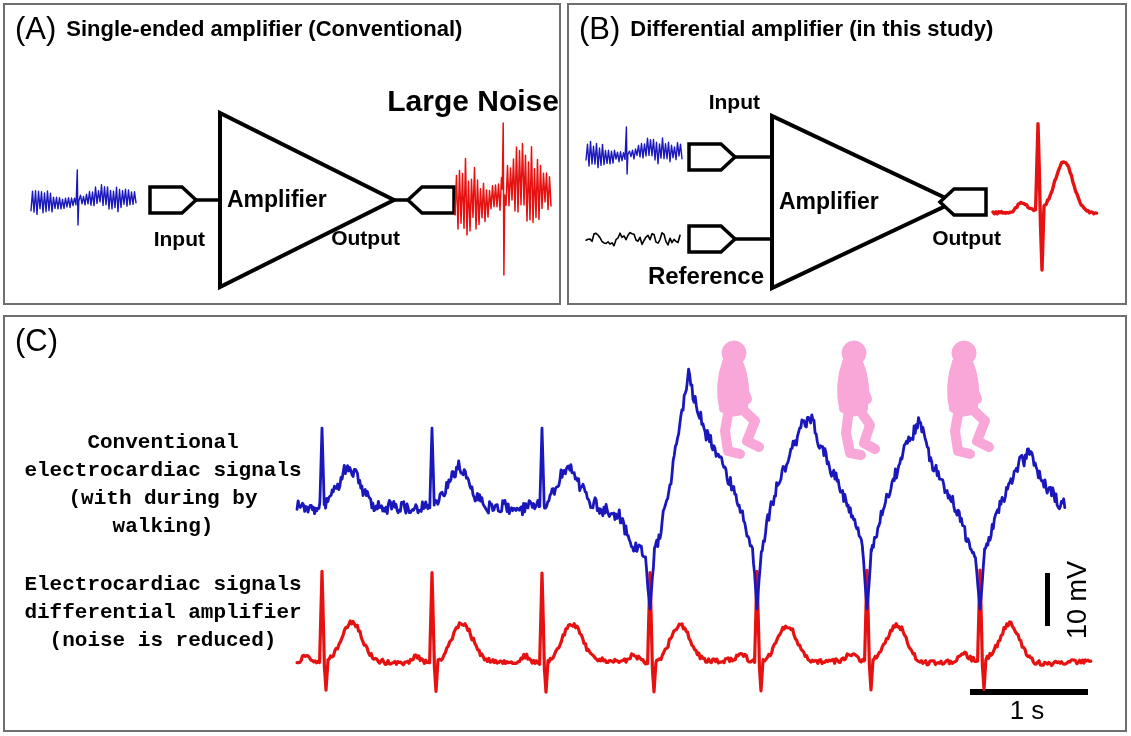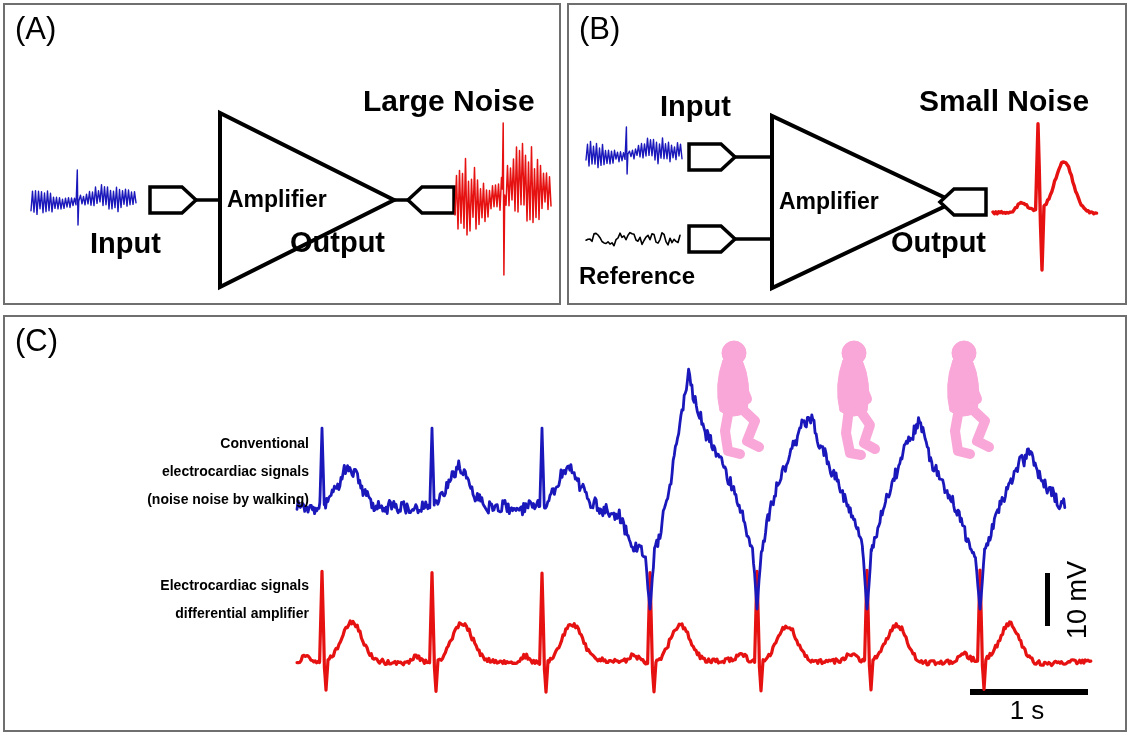--- a/index.html
+++ b/index.html
@@ -6,76 +6,77 @@
   #fig{position:relative;width:1131px;height:736px;background:#fff;
        font-family:"Liberation Sans",sans-serif;color:#000;overflow:hidden;}
   .panel{position:absolute;background:#fff;border:2px solid #6f6f6f;box-sizing:border-box;}
   #panelA{left:3px;top:3px;width:558px;height:302px;}
   #panelB{left:567px;top:3px;width:560px;height:302px;}
   #panelC{left:3px;top:315px;width:1124px;height:417px;}
   .ptitle{position:absolute;left:10px;top:6px;white-space:nowrap;display:flex;align-items:center;gap:10px;}
   .ptag{font-size:31px;font-weight:400;}
   .ptext{font-size:22px;font-weight:700;}
   #panelC .ptext{font-size:25px;}
-  .lbl{position:absolute;font-weight:700;text-align:left;line-height:1.05;}
-  .big{font-size:29px;}
+  .lbl{position:absolute;font-weight:700;text-align:right;line-height:1.05;}
+  .big{font-size:21px;}
   .noiselbl{font-size:30px;font-weight:700;}
-  .sidelabel{position:absolute;font-size:14px;font-weight:700;text-align:right;line-height:28px;}
+  .sidelabel{position:absolute;font-size:21px;font-weight:700;text-align:center;line-height:28px;font-family:Liberation Mono, monospace;}
   .scalelabel{position:absolute;font-size:26px;font-weight:400;text-align:center;}
   svg{position:absolute;left:0;top:0;display:block;}
   .shape{fill:#fff;stroke:#000;}
   .wire{stroke:#000;stroke-width:3.5;}
   .walker{fill:var(--pink);stroke:var(--pink);}
   .sbar{fill:#000;}
 </style>
 </head>
 <body>
 
 <div id="fig">
 
   <div class="panel" id="panelA">
     <div class="ptitle">
       <span class="ptag">(A)</span>
+      <span class="ptext">Single-ended amplifier (Conventional)</span>
     </div>
     <svg id="svgA" width="554" height="298">
       <polygon class="shape" stroke-width="4" points="215,108 215,282 389,195"></polygon>
       <line class="wire" x1="189" y1="195" x2="216" y2="195"></line>
       <polygon class="shape" stroke-width="3.5" points="145,182 177,182 191,195 177,208 145,208"></polygon>
       <line class="wire" x1="388" y1="195" x2="406" y2="195"></line>
       <polygon class="shape" stroke-width="3.5" points="449,182 417,182 403,195 417,208 449,208"></polygon>
     <path d="M26.0,205.7L27.5,186.1L29.0,207.1L30.5,185.7L32.0,209.4L33.5,186.3L35.0,203.7L36.5,186.8L38.0,207.8L39.5,188.0L41.0,206.6L42.5,186.0L44.0,205.8L45.5,188.2L47.0,206.9L48.5,192.1L50.0,203.4L51.5,192.3L53.0,203.9L54.5,192.6L56.0,204.0L57.5,194.3L59.0,203.3L60.5,193.1L62.0,202.0L63.5,192.6L65.0,202.5L66.5,193.0L68.0,200.5L69.5,193.1L71.0,199.8L71.4,190.0L72.3,165.0L73.0,220.0L73.8,196.0L75.5,190.2L77.0,198.8L78.5,191.4L80.0,199.9L81.5,189.2L83.0,198.9L84.5,186.5L86.0,200.2L87.5,187.0L89.0,200.6L90.5,182.0L92.0,198.4L93.5,185.8L95.0,196.9L96.5,179.8L98.0,200.5L99.5,181.7L101.0,199.7L102.5,181.9L104.0,204.0L105.5,185.4L107.0,203.9L108.5,186.2L110.0,202.6L111.5,182.3L113.0,206.6L114.5,184.5L116.0,202.5L117.5,185.7L119.0,199.3L120.5,184.1L122.0,201.1L123.5,185.0L125.0,199.7L126.5,187.0L128.0,199.3L129.5,186.7L131.0,197.9" fill="none" stroke="#1a17bb" stroke-width="1.4" stroke-linejoin="round" stroke-linecap="round"></path>
         <path d="M450.0,210.0L451.5,170.6L453.0,224.0L454.5,165.6L456.0,218.3L457.5,168.6L459.0,223.2L460.5,153.4L462.0,229.9L463.5,176.3L465.0,226.1L466.5,174.2L468.0,212.3L469.5,162.6L471.0,223.9L472.5,175.0L474.0,219.4L475.5,183.7L477.0,212.7L478.5,178.2L480.0,216.4L481.5,185.1L483.0,212.0L484.5,185.6L486.0,203.8L487.5,180.7L489.0,201.8L490.5,180.0L492.0,201.8L493.5,179.0L495.0,205.3L496.5,172.6L497.3,184.0L498.2,118.0L498.9,270.0L499.7,190.0L501.0,200.2L502.5,160.5L504.0,200.7L505.5,163.1L507.0,195.0L508.5,153.9L510.0,206.1L511.5,142.1L513.0,207.1L514.5,145.4L516.0,199.8L517.5,138.6L519.0,199.9L520.5,150.3L522.0,215.9L523.5,156.9L525.0,214.8L526.5,141.7L528.0,217.5L529.5,163.8L531.0,212.6L532.5,154.6L534.0,214.4L535.5,160.5L537.0,203.5L538.5,168.3L540.0,196.9L541.5,168.0L543.0,204.4L544.5,171.8L546.0,200.9" fill="none" stroke="#e61212" stroke-width="1.5" stroke-linejoin="round" stroke-linecap="round"></path>
       </svg>
     <div class="lbl big" style="left:85px;top:223px;width:115px;">Input</div>
     <div class="lbl" style="left:222px;top:182px;width:130px;font-size:23px;text-align:left;">Amplifier</div>
     <div class="lbl big" style="left:285px;top:222px;width:110px;">Output</div>
     <div class="lbl noiselbl" style="left:358px;top:80px;width:196px;">Large Noise</div>
   </div>
 
   <div class="panel" id="panelB">
     <div class="ptitle">
       <span class="ptag">(B)</span>
+      <span class="ptext">Differential amplifier (in this study)</span>
     </div>
     <svg id="svgB" width="556" height="298">
       <polygon class="shape" stroke-width="4" points="203,111 203,283 385,197"></polygon>
       <line class="wire" x1="164" y1="152" x2="204" y2="152"></line>
       <polygon class="shape" stroke-width="3.5" points="120,139 152,139 166,152 152,165 120,165"></polygon>
       <line class="wire" x1="164" y1="234" x2="204" y2="234"></line>
       <polygon class="shape" stroke-width="3.5" points="120,221 152,221 166,234 152,247 120,247"></polygon>
       <line class="wire" x1="384" y1="197" x2="374" y2="197"></line>
       <polygon class="shape" stroke-width="3.5" points="417,184 385,184 371,197 385,210 417,210"></polygon>
     <path d="M17.0,155.0L18.5,139.3L20.0,161.0L21.5,136.4L23.0,159.0L24.5,141.3L26.0,159.1L27.5,138.4L29.0,162.6L30.5,143.0L32.0,160.4L33.5,139.4L35.0,159.6L36.5,145.5L38.0,158.4L39.5,145.3L41.0,158.9L42.5,146.1L44.0,158.1L45.5,145.3L47.0,154.1L48.5,147.1L50.0,156.7L51.5,146.8L53.0,155.7L54.5,147.6L56.0,154.4L56.5,143.0L57.4,122.0L58.1,169.0L58.9,149.0L60.5,146.2L62.0,151.6L63.5,145.1L65.0,153.8L66.5,144.0L68.0,150.3L69.5,140.4L71.0,151.9L72.5,138.5L74.0,152.9L75.5,138.9L77.0,151.0L78.5,133.1L80.0,150.4L81.5,134.7L83.0,150.8L84.5,134.5L86.0,155.0L87.5,137.2L89.0,158.8L90.5,138.9L92.0,153.1L93.5,132.9L95.0,153.7L96.5,138.7L98.0,153.8L99.5,137.2L101.0,156.8L102.5,140.2L104.0,152.7L105.5,141.9L107.0,154.6L108.5,137.6L110.0,151.0L111.5,139.1L113.0,153.8" fill="none" stroke="#1a17bb" stroke-width="1.4" stroke-linejoin="round" stroke-linecap="round"></path>
         <path d="M17.0,235.2L19.0,234.2L21.0,234.1L23.0,236.3L25.0,228.9L27.0,228.4L29.0,230.0L31.0,232.7L33.0,236.5L35.0,237.9L37.0,238.5L39.0,236.8L41.0,239.1L43.0,237.8L45.0,240.7L47.0,234.7L49.0,233.0L51.0,228.2L53.0,232.3L55.0,230.9L57.0,234.7L59.0,230.2L61.0,227.6L63.0,228.8L65.0,229.3L67.0,235.0L69.0,236.2L71.0,232.3L73.0,239.4L75.0,235.5L77.0,232.2L79.0,230.4L81.0,234.7L83.0,228.7L85.0,229.4L87.0,237.1L89.0,238.1L91.0,234.6L93.0,227.8L95.0,229.3L97.0,236.6L99.0,239.9L101.0,233.2L103.0,237.6L105.0,234.3L107.0,236.4L109.0,237.5L111.0,230.2" fill="none" stroke="#000000" stroke-width="1.6" stroke-linejoin="round" stroke-linecap="round"></path>
         <path d="M424.0,207.0L425.4,208.8L426.8,206.9L428.2,208.9L429.6,206.7L431.0,207.7L432.4,206.5L433.8,208.1L435.2,207.4L436.6,208.3L438.0,207.5L439.4,208.0L440.8,207.3L442.2,207.1L443.6,206.9L445.0,205.0L446.4,202.6L447.8,202.6L449.2,199.0L450.6,198.5L452.0,197.4L453.4,198.2L454.8,198.4L456.2,199.6L457.6,199.8L459.0,202.5L460.4,203.2L461.8,203.4L463.2,203.8L464.6,205.4L466.0,204.7L466.6,204.7L467.4,176.6L468.8,125.9L469.0,118.7L470.2,161.6L471.4,215.9L471.6,222.8L473.0,265.0L473.0,265.0L474.4,220.1L475.0,201.0L475.8,200.0L477.2,199.4L478.6,195.1L480.0,193.9L481.4,189.8L482.8,186.7L484.2,182.1L485.6,175.9L487.0,173.4L488.4,168.8L489.8,164.6L491.2,161.3L492.6,157.6L494.0,157.0L495.4,157.2L496.8,157.8L498.2,159.7L499.6,161.8L501.0,167.2L502.4,170.2L503.8,177.0L505.2,180.8L506.6,186.4L508.0,189.0L509.4,192.9L510.8,196.8L512.2,200.1L513.6,201.0L515.0,203.1L516.4,204.3L517.8,206.0L519.2,205.6L520.6,207.8L522.0,206.9L523.4,207.3L524.8,208.7L526.2,208.0L527.6,208.1" fill="none" stroke="#e61212" stroke-width="3.4" stroke-linejoin="round" stroke-linecap="round"></path>
       </svg>
     <div class="lbl big" style="left:91px;top:86px;width:100px;">Input</div>
     <div class="lbl big" style="left:10px;top:258px;width:185px;font-size:24px;">Reference</div>
     <div class="lbl" style="left:210px;top:184px;width:130px;font-size:23px;text-align:left;">Amplifier</div>
     <div class="lbl big" style="left:322px;top:222px;width:110px;">Output</div>
-    <div class="lbl noiselbl" style="left:350px;top:80px;width:200px;">Small Noise</div>
   </div>
 
   <div class="panel" id="panelC">
     <div class="ptitle">
       <span class="ptag">(C)</span>
     </div>
 
     <svg id="svgC" width="1120" height="413">
 
       <g class="walker" transform="translate(697,22)">
@@ -102,22 +103,23 @@
 
       <rect class="sbar" x="1040" y="256" width="5" height="53"></rect>
       <rect class="sbar" x="965" y="372" width="118" height="6"></rect>
     <path d="M292.0,345.6L293.4,345.6L294.8,345.4L296.2,343.3L297.6,338.7L299.0,338.3L300.4,339.4L301.8,338.6L303.2,339.1L304.6,340.7L306.0,343.2L307.4,343.5L308.8,344.9L310.2,343.9L311.6,345.8L313.0,344.5L314.4,345.6L314.6,344.6L315.8,299.5L317.0,254.4L317.2,261.9L318.6,314.2L319.4,350.7L320.0,358.2L321.0,373.2L321.4,366.9L322.8,346.3L323.0,342.9L324.2,342.1L325.6,339.0L327.0,340.0L328.4,339.0L329.8,333.8L331.2,331.3L332.6,331.9L334.0,327.3L335.4,324.9L336.8,321.3L338.2,317.8L339.6,312.8L341.0,310.4L342.4,310.6L343.8,307.7L345.2,304.0L346.6,306.9L348.0,304.5L349.4,306.9L350.8,309.7L352.2,308.2L353.6,314.1L355.0,314.2L356.4,321.0L357.8,324.3L359.2,328.1L360.6,328.2L362.0,330.5L363.4,335.4L364.8,338.3L366.2,336.6L367.6,341.3L369.0,342.2L370.4,341.4L371.8,341.9L373.2,344.6L374.6,346.1L376.0,344.0L377.4,342.3L378.8,345.0L380.2,347.3L381.6,347.1L383.0,343.6L384.4,346.8L385.8,346.9L387.2,346.0L388.6,345.6L390.0,344.5L391.4,347.3L392.8,344.7L394.2,345.5L395.6,345.0L397.0,346.6L398.4,347.7L399.8,345.0L401.2,345.1L402.6,344.3L404.0,346.2L405.4,342.5L406.8,343.1L408.2,342.5L409.6,338.0L411.0,338.0L412.4,341.1L413.8,339.0L415.2,343.5L416.6,341.8L418.0,343.0L419.4,346.4L420.8,343.2L422.2,345.6L423.6,345.1L424.6,345.7L425.0,331.0L426.4,277.8L427.0,255.5L427.8,285.3L429.2,340.2L429.4,350.0L430.6,368.4L431.0,374.3L432.0,358.6L433.0,343.0L433.4,342.7L434.8,342.2L436.2,343.2L437.6,341.4L439.0,338.0L440.4,335.4L441.8,331.0L443.2,329.1L444.6,325.1L446.0,323.3L447.4,321.8L448.8,315.8L450.2,312.6L451.6,310.3L453.0,310.8L454.4,305.9L455.8,306.7L457.2,307.7L458.6,308.4L460.0,306.8L461.4,309.1L462.8,313.4L464.2,312.2L465.6,318.6L467.0,322.9L468.4,321.3L469.8,326.3L471.2,328.8L472.6,332.8L474.0,333.0L475.4,338.5L476.8,336.9L478.2,339.7L479.6,342.9L481.0,342.0L482.4,344.4L483.8,341.4L485.2,345.2L486.6,344.8L488.0,342.7L489.4,345.5L490.8,343.5L492.2,346.1L493.6,345.6L495.0,344.1L496.4,344.3L497.8,346.5L499.2,343.7L500.6,346.4L502.0,344.6L503.4,345.7L504.8,345.4L506.2,344.9L507.6,346.4L509.0,346.2L510.4,346.4L511.8,346.1L513.2,344.7L514.6,344.5L516.0,341.1L517.4,342.0L518.8,337.5L520.2,341.0L521.6,337.2L523.0,342.2L524.4,341.4L525.8,343.2L527.2,346.1L528.6,343.5L530.0,346.3L531.4,343.8L532.8,346.2L534.2,346.3L534.6,347.3L535.6,309.0L537.0,256.0L537.0,256.0L538.4,308.0L539.4,352.5L539.8,357.2L541.0,375.1L541.2,372.1L542.6,350.7L543.0,343.6L544.0,345.1L545.4,341.3L546.8,342.1L548.2,340.8L549.6,337.1L551.0,333.8L552.4,331.6L553.8,330.9L555.2,327.5L556.6,323.6L558.0,317.9L559.4,318.2L560.8,311.9L562.2,311.6L563.6,308.0L565.0,307.6L566.4,308.4L567.8,309.2L569.2,306.7L570.6,310.8L572.0,309.1L573.4,311.5L574.8,316.6L576.2,317.7L577.6,321.1L579.0,326.5L580.4,326.7L581.8,333.4L583.2,332.4L584.6,334.9L586.0,336.8L587.4,337.8L588.8,339.1L590.2,341.0L591.6,342.3L593.0,343.9L594.4,342.3L595.8,343.9L597.2,341.0L598.6,343.8L600.0,342.9L601.4,345.5L602.8,345.5L604.2,343.6L605.6,343.7L607.0,344.3L608.4,345.2L609.8,342.5L611.2,343.9L612.6,343.8L614.0,345.4L615.4,344.4L616.8,343.7L618.2,343.4L619.6,341.9L621.0,345.2L622.4,342.1L623.8,342.0L625.2,341.5L626.6,336.9L628.0,337.4L629.4,339.0L630.8,339.3L632.2,342.0L633.6,339.2L635.0,341.1L636.4,342.8L637.8,342.5L639.2,345.5L640.6,346.8L642.0,344.5L642.6,346.5L643.4,315.1L644.8,263.2L645.0,255.7L646.2,301.1L647.4,350.7L647.6,355.1L649.0,375.0L649.0,375.0L650.4,353.3L651.0,345.2L651.8,343.0L653.2,343.0L654.6,341.6L656.0,342.4L657.4,338.3L658.8,335.3L660.2,332.1L661.6,331.4L663.0,330.1L664.4,322.4L665.8,321.4L667.2,318.8L668.6,314.5L670.0,313.1L671.4,312.5L672.8,310.4L674.2,307.2L675.6,307.7L677.0,306.9L678.4,311.8L679.8,311.0L681.2,314.4L682.6,315.2L684.0,321.6L685.4,323.5L686.8,328.1L688.2,329.4L689.6,332.5L691.0,333.3L692.4,337.8L693.8,336.0L695.2,341.6L696.6,339.2L698.0,341.4L699.4,341.3L700.8,345.2L702.2,345.1L703.6,342.0L705.0,344.6L706.4,345.6L707.8,342.0L709.2,342.1L710.6,344.5L712.0,342.2L713.4,346.0L714.8,345.1L716.2,345.1L717.6,344.3L719.0,345.6L720.4,341.8L721.8,341.5L723.2,341.0L724.6,344.5L726.0,341.2L727.4,343.8L728.8,342.9L730.2,342.7L731.6,338.2L733.0,338.9L734.4,337.1L735.8,336.6L737.2,337.0L738.6,339.3L740.0,337.4L741.4,338.7L742.8,343.8L744.2,344.9L745.6,345.0L747.0,343.8L748.4,342.7L749.6,345.4L749.8,337.3L751.2,284.2L752.0,254.4L752.6,276.9L754.0,328.7L754.4,349.8L755.4,364.9L756.0,373.9L756.8,361.4L758.0,343.6L758.2,342.7L759.6,343.9L761.0,342.3L762.4,340.4L763.8,337.5L765.2,338.7L766.6,336.1L768.0,329.9L769.4,327.2L770.8,325.9L772.2,322.0L773.6,318.8L775.0,317.3L776.4,314.4L777.8,310.5L779.2,312.1L780.6,309.2L782.0,310.7L783.4,311.0L784.8,310.8L786.2,312.7L787.6,311.9L789.0,318.0L790.4,321.7L791.8,323.5L793.2,328.0L794.6,328.0L796.0,332.1L797.4,333.6L798.8,335.2L800.2,339.4L801.6,338.7L803.0,342.4L804.4,343.5L805.8,345.0L807.2,343.3L808.6,344.4L810.0,343.5L811.4,343.5L812.8,346.4L814.2,343.2L815.6,342.6L817.0,346.5L818.4,345.1L819.8,345.4L821.2,343.4L822.6,344.6L824.0,343.1L825.4,343.8L826.8,343.0L828.2,342.5L829.6,346.3L831.0,341.8L832.4,343.1L833.8,345.2L835.2,345.3L836.6,342.1L838.0,341.0L839.4,342.8L840.8,341.3L842.2,337.0L843.6,337.6L845.0,338.2L846.4,338.6L847.8,337.0L849.2,336.9L850.6,338.1L852.0,339.1L853.4,340.4L854.8,344.1L856.2,345.0L857.6,342.5L859.0,343.9L859.6,343.0L860.4,313.1L861.8,260.9L862.0,253.4L863.2,298.6L864.4,348.8L864.6,351.5L866.0,372.8L866.0,372.8L867.4,351.6L868.0,342.8L868.8,342.6L870.2,339.4L871.6,340.8L873.0,337.8L874.4,335.2L875.8,334.6L877.2,329.9L878.6,327.2L880.0,326.4L881.4,321.6L882.8,321.9L884.2,318.3L885.6,313.3L887.0,313.8L888.4,308.8L889.8,310.1L891.2,306.7L892.6,309.8L894.0,309.6L895.4,312.5L896.8,310.0L898.2,314.8L899.6,318.3L901.0,320.0L902.4,325.7L903.8,329.7L905.2,331.8L906.6,333.5L908.0,336.9L909.4,336.7L910.8,342.3L912.2,343.5L913.6,344.4L915.0,345.1L916.4,343.6L917.8,346.4L919.2,344.9L920.6,343.8L922.0,347.8L923.4,347.6L924.8,344.3L926.2,343.9L927.6,343.8L929.0,343.8L930.4,347.5L931.8,346.0L933.2,345.7L934.6,346.3L936.0,344.1L937.4,347.1L938.8,346.7L940.2,345.1L941.6,343.5L943.0,343.1L944.4,346.8L945.8,344.3L947.2,346.3L948.6,345.4L950.0,344.6L951.4,343.9L952.8,339.7L954.2,339.2L955.6,338.5L957.0,336.8L958.4,337.2L959.8,335.1L961.2,336.1L962.6,341.0L964.0,341.9L965.4,339.2L966.8,344.0L968.2,340.3L969.6,344.3L971.0,344.3L972.4,344.2L972.6,343.5L973.8,297.8L975.0,253.1L975.2,260.5L976.6,313.4L977.4,348.9L978.0,357.0L979.0,372.3L979.4,366.3L980.8,344.0L981.0,342.5L982.2,339.3L983.6,341.2L985.0,336.5L986.4,338.0L987.8,336.0L989.2,332.7L990.6,328.3L992.0,330.1L993.4,324.0L994.8,323.7L996.2,318.4L997.6,317.5L999.0,310.5L1000.4,311.5L1001.8,306.9L1003.2,308.7L1004.6,305.0L1006.0,305.4L1007.4,309.4L1008.8,311.4L1010.2,314.3L1011.6,316.6L1013.0,317.5L1014.4,322.6L1015.8,323.6L1017.2,330.1L1018.6,330.4L1020.0,332.3L1021.4,337.9L1022.8,339.5L1024.2,338.8L1025.6,340.7L1027.0,341.1L1028.4,345.1L1029.8,347.0L1031.2,347.2L1032.6,345.2L1034.0,343.8L1035.4,348.0L1036.8,348.2L1038.2,348.2L1039.6,345.3L1041.0,345.9L1042.4,347.1L1043.8,345.5L1045.2,346.6L1046.6,348.5L1048.0,346.9L1049.4,345.0L1050.8,344.3L1052.2,345.7L1053.6,344.8L1055.0,346.2L1056.4,344.7L1057.8,346.7L1059.2,347.1L1060.6,346.9L1062.0,346.0L1063.4,344.6L1064.8,345.1L1066.2,343.1L1067.6,342.8L1069.0,343.1L1070.4,343.6L1071.8,346.7L1073.2,345.5L1074.6,343.3L1076.0,345.8L1077.4,343.2L1078.8,346.1L1080.2,343.0L1081.6,343.9L1083.0,343.1L1084.4,344.4L1085.8,344.2" fill="none" stroke="#e61212" stroke-width="3.2" stroke-linejoin="round" stroke-linecap="round"></path>
         <path d="M292.0,192.4L293.1,183.9L294.2,189.1L295.3,190.4L296.4,189.1L297.5,186.3L298.6,187.9L299.7,194.4L300.8,189.5L301.9,190.1L303.0,195.1L304.1,190.9L305.2,188.3L306.3,188.4L307.4,192.7L308.5,190.2L309.6,196.7L310.7,191.2L311.8,193.7L312.9,191.2L314.0,191.3L314.8,185.8L315.1,178.3L316.2,139.4L317.0,111.1L317.3,120.9L318.4,158.0L319.2,187.8L319.5,183.8L320.6,191.2L321.7,181.3L322.8,184.7L323.9,180.5L325.0,179.1L326.1,178.4L327.2,173.0L328.3,174.7L329.4,169.2L330.5,170.9L331.6,171.4L332.7,167.0L333.8,172.6L334.9,169.1L336.0,160.4L337.1,162.0L338.2,155.3L339.3,148.3L340.4,156.5L341.5,152.7L342.6,148.7L343.7,154.0L344.8,150.5L345.9,153.7L347.0,157.7L348.1,159.5L349.2,152.5L350.3,152.3L351.4,154.1L352.5,156.5L353.6,166.2L354.7,163.4L355.8,171.1L356.9,168.9L358.0,178.5L359.1,174.1L360.2,172.5L361.3,178.6L362.4,174.5L363.5,179.1L364.6,181.1L365.7,182.2L366.8,190.9L367.9,186.1L369.0,193.7L370.1,192.5L371.2,189.0L372.3,192.0L373.4,184.3L374.5,190.5L375.6,190.4L376.7,188.8L377.8,194.2L378.9,191.3L380.0,194.4L381.1,190.2L382.2,196.5L383.3,187.3L384.4,183.4L385.5,185.1L386.6,192.1L387.7,187.7L388.8,184.4L389.9,190.3L391.0,187.3L392.1,193.1L393.2,195.8L394.3,193.3L395.4,194.3L396.5,185.3L397.6,186.8L398.7,184.6L399.8,191.7L400.9,196.2L402.0,186.9L403.1,190.6L404.2,195.6L405.3,195.7L406.4,193.9L407.5,192.5L408.6,193.2L409.7,191.0L410.8,187.7L411.9,189.9L413.0,195.8L414.1,193.4L415.2,193.5L416.3,194.4L417.4,184.8L418.5,191.7L419.6,190.8L420.7,184.8L421.8,189.0L422.9,191.7L424.0,187.9L424.8,190.9L425.1,177.7L426.2,139.3L427.0,111.1L427.3,121.7L428.4,157.7L429.2,188.1L429.5,182.6L430.6,185.4L431.7,183.8L432.8,187.2L433.9,184.2L435.0,177.4L436.1,175.8L437.2,175.3L438.3,178.3L439.4,178.9L440.5,176.2L441.6,165.3L442.7,170.8L443.8,163.0L444.9,164.5L446.0,162.3L447.1,154.7L448.2,154.6L449.3,160.0L450.4,159.8L451.5,150.2L452.6,152.1L453.7,144.0L454.8,151.8L455.9,156.1L457.0,156.1L458.1,157.8L459.2,152.6L460.3,154.3L461.4,161.2L462.5,160.8L463.6,163.2L464.7,168.4L465.8,171.4L466.9,169.8L468.0,177.5L469.1,180.2L470.2,184.0L471.3,182.2L472.4,176.3L473.5,183.2L474.6,177.6L475.7,184.2L476.8,180.6L477.9,186.7L479.0,188.8L480.1,190.5L481.2,192.4L482.3,194.1L483.4,196.0L484.5,184.6L485.6,186.8L486.7,187.1L487.8,193.6L488.9,193.1L490.0,188.9L491.1,187.8L492.2,187.6L493.3,194.0L494.4,194.4L495.5,194.9L496.6,194.2L497.7,183.7L498.8,186.5L499.9,183.4L501.0,188.2L502.1,194.5L503.2,186.9L504.3,196.6L505.4,191.8L506.5,190.8L507.6,193.7L508.7,191.4L509.8,191.7L510.9,193.6L512.0,191.2L513.1,192.1L514.2,193.2L515.3,190.7L516.4,189.7L517.5,197.9L518.6,186.4L519.7,194.9L520.8,186.6L521.9,190.2L523.0,190.9L524.1,183.6L525.2,184.6L526.3,186.4L527.4,190.3L528.5,186.5L529.6,191.8L530.7,189.9L531.8,186.7L532.9,183.4L534.0,189.7L534.8,189.4L535.1,177.7L536.2,139.6L537.0,111.1L537.3,121.9L538.4,158.6L539.2,188.1L539.5,191.0L540.6,191.2L541.7,189.2L542.8,184.7L543.9,183.7L545.0,178.2L546.1,176.6L547.2,171.8L548.3,171.6L549.4,177.4L550.5,171.8L551.6,169.8L552.7,169.7L553.8,168.6L554.9,163.1L556.0,152.9L557.1,160.3L558.2,153.6L559.3,153.5L560.4,156.8L561.5,151.5L562.6,149.4L563.7,149.0L564.8,153.2L565.9,147.6L567.0,155.8L568.1,155.9L569.2,155.7L570.3,162.1L571.4,160.9L572.5,163.8L573.6,161.8L574.7,173.7L575.8,170.2L576.9,170.1L578.0,167.3L579.1,170.4L580.2,175.0L581.3,175.4L582.4,181.5L583.5,182.5L584.6,185.4L585.7,190.7L586.8,190.3L587.9,190.8L589.0,184.5L590.1,180.8L591.2,183.0L592.3,193.5L593.4,191.3L594.5,196.5L595.6,192.0L596.7,194.6L597.8,198.7L598.9,190.1L600.0,196.2L601.1,187.5L602.2,193.2L603.3,196.9L604.4,199.5L605.5,197.1L606.6,196.5L607.7,196.9L608.8,196.1L609.9,202.6L611.0,197.0L612.1,201.4L613.2,199.7L614.3,192.8L615.4,205.9L616.5,205.8L617.6,201.5L618.7,205.6L619.8,217.0L620.9,208.8L622.0,218.0L623.1,218.5L624.2,222.4L625.3,225.2L626.4,229.6L627.5,230.0L628.6,234.1L629.7,233.9L630.8,225.8L631.9,234.4L633.0,229.8L634.1,228.0L635.2,229.3L636.3,229.1L637.4,238.3L638.5,239.5L639.6,240.1L640.5,239.9L640.7,242.2L641.8,255.6L642.9,271.5L644.0,281.0L645.0,292.0L645.1,290.8L646.2,277.5L647.3,261.2L648.4,250.6L649.5,230.8L649.5,231.7L650.6,227.9L651.7,223.2L652.8,229.5L653.9,217.8L655.0,221.5L656.1,215.5L657.2,203.9L658.3,193.7L659.4,191.2L660.5,187.5L661.6,183.4L662.7,181.5L663.8,174.6L664.9,167.8L666.0,167.1L667.1,156.4L668.2,143.1L669.3,138.2L670.4,129.3L671.5,126.9L672.6,120.8L673.7,116.7L674.8,107.1L675.9,98.5L677.0,92.6L678.1,93.0L679.2,78.3L680.3,76.1L681.4,72.7L682.5,63.2L683.6,52.2L684.7,57.8L685.8,68.2L686.9,67.9L688.0,82.3L689.1,85.3L690.2,79.5L691.3,88.7L692.4,94.9L693.5,98.2L694.6,101.4L695.7,95.1L696.8,107.3L697.9,106.6L699.0,111.2L700.1,114.8L701.2,123.2L702.3,113.5L703.4,117.3L704.5,124.8L705.6,118.4L706.7,130.2L707.8,132.9L708.9,128.8L710.0,131.6L711.1,139.3L712.2,137.0L713.3,137.4L714.4,140.1L715.5,139.6L716.6,140.7L717.7,147.1L718.8,150.4L719.9,149.9L721.0,152.6L722.1,161.9L723.2,166.9L724.3,167.7L725.4,160.4L726.5,173.0L727.6,172.3L728.7,169.5L729.8,177.3L730.9,177.5L732.0,185.4L733.1,188.7L734.2,188.1L735.3,195.4L736.4,194.3L737.5,193.9L738.6,203.7L739.7,205.6L740.8,211.8L741.9,219.1L743.0,219.4L744.1,221.7L745.2,228.9L746.3,228.7L747.4,230.9L747.5,231.1L748.5,246.2L749.6,256.3L750.7,273.5L751.8,289.2L752.0,292.0L752.9,280.0L754.0,263.6L755.1,251.2L756.2,236.3L756.5,234.4L757.3,233.7L758.4,223.8L759.5,224.3L760.6,215.5L761.7,203.8L762.8,197.6L763.9,203.3L765.0,192.1L766.1,184.7L767.2,185.1L768.3,187.8L769.4,179.2L770.5,179.1L771.6,165.6L772.7,168.5L773.8,167.0L774.9,164.8L776.0,162.0L777.1,153.4L778.2,149.5L779.3,150.0L780.4,154.3L781.5,147.9L782.6,146.1L783.7,142.4L784.8,137.6L785.9,131.8L787.0,131.5L788.1,124.2L789.2,128.0L790.3,123.7L791.4,128.1L792.5,119.2L793.6,115.1L794.7,111.0L795.8,110.9L796.9,103.0L798.0,104.3L799.1,103.7L800.2,109.0L801.3,110.1L802.4,100.5L803.5,100.3L804.6,102.5L805.7,106.0L806.8,97.9L807.9,102.7L809.0,103.3L810.1,116.0L811.2,117.1L812.3,124.5L813.4,129.3L814.5,131.2L815.6,128.8L816.7,130.0L817.8,129.7L818.9,138.6L820.0,131.7L821.1,136.5L822.2,146.9L823.3,144.8L824.4,149.9L825.5,156.0L826.6,159.2L827.7,155.6L828.8,153.3L829.9,162.1L831.0,155.8L832.1,164.0L833.2,162.9L834.3,170.4L835.4,175.2L836.5,174.6L837.6,173.5L838.7,184.6L839.8,177.5L840.9,182.9L842.0,189.0L843.1,187.9L844.2,195.2L845.3,190.8L846.4,200.0L847.5,198.7L848.6,202.5L849.7,202.3L850.8,209.3L851.9,211.9L853.0,210.8L854.1,218.9L855.2,220.2L856.3,222.4L857.4,229.4L857.5,232.0L858.5,242.5L859.6,258.7L860.7,275.2L861.8,289.4L862.0,292.0L862.9,281.7L864.0,267.8L865.1,251.6L866.2,232.3L866.5,234.0L867.3,228.5L868.4,230.4L869.5,220.4L870.6,220.6L871.7,219.9L872.8,210.9L873.9,208.6L875.0,205.2L876.1,194.2L877.2,198.0L878.3,192.5L879.4,189.8L880.5,185.0L881.6,177.1L882.7,178.3L883.8,180.1L884.9,176.7L886.0,171.5L887.1,164.8L888.2,161.9L889.3,163.5L890.4,152.0L891.5,161.1L892.6,154.8L893.7,148.7L894.8,146.6L895.9,140.8L897.0,141.9L898.1,135.0L899.2,128.1L900.3,127.2L901.4,124.3L902.5,126.2L903.6,120.0L904.7,123.9L905.8,121.3L906.9,122.1L908.0,122.5L909.1,108.9L910.2,116.3L911.3,107.7L912.4,111.1L913.5,100.7L914.6,105.1L915.7,105.8L916.8,114.8L917.9,110.3L919.0,115.9L920.1,121.5L921.2,124.9L922.3,130.0L923.4,131.0L924.5,143.8L925.6,140.6L926.7,144.8L927.8,153.3L928.9,154.0L930.0,151.6L931.1,148.3L932.2,158.6L933.3,154.4L934.4,162.0L935.5,162.2L936.6,162.5L937.7,162.9L938.8,167.8L939.9,175.7L941.0,174.4L942.1,173.5L943.2,181.0L944.3,178.1L945.4,182.9L946.5,184.7L947.6,179.2L948.7,188.7L949.8,194.6L950.9,194.0L952.0,198.2L953.1,193.2L954.2,194.6L955.3,204.5L956.4,201.3L957.5,208.4L958.6,208.9L959.7,209.6L960.8,223.7L961.9,224.5L963.0,221.7L964.1,225.1L965.2,231.6L966.3,232.6L967.4,235.7L968.5,235.4L969.6,239.7L970.5,240.6L970.7,243.4L971.8,255.1L972.9,269.2L974.0,280.5L975.0,292.0L975.1,291.0L976.2,279.1L977.3,264.6L978.4,248.3L979.5,234.1L979.5,232.1L980.6,231.1L981.7,226.7L982.8,228.2L983.9,220.5L985.0,223.2L986.1,218.7L987.2,207.3L988.3,211.7L989.4,201.7L990.5,197.8L991.6,195.1L992.7,192.7L993.8,195.6L994.9,184.1L996.0,187.2L997.1,180.4L998.2,182.8L999.3,184.5L1000.4,179.5L1001.5,170.3L1002.6,172.0L1003.7,166.9L1004.8,165.3L1005.9,161.8L1007.0,166.5L1008.1,162.0L1009.2,154.3L1010.3,153.8L1011.4,151.3L1012.5,154.6L1013.6,146.2L1014.7,140.3L1015.8,139.2L1016.9,138.3L1018.0,143.3L1019.1,149.0L1020.2,138.1L1021.3,141.5L1022.4,132.2L1023.5,132.0L1024.6,137.5L1025.7,134.5L1026.8,135.7L1027.9,139.9L1029.0,148.3L1030.1,145.9L1031.2,150.2L1032.3,153.2L1033.4,160.8L1034.5,154.2L1035.6,161.9L1036.7,164.1L1037.8,163.8L1038.9,170.1L1040.0,163.0L1041.1,171.2L1042.2,176.1L1043.3,172.5L1044.4,170.5L1045.5,170.4L1046.6,178.9L1047.7,170.9L1048.8,175.5L1049.9,184.7L1051.0,177.0L1052.1,188.0L1053.2,190.2L1054.3,191.8L1055.4,189.7L1056.5,184.4L1057.6,185.7L1058.7,181.8L1059.8,190.6" fill="none" stroke="#1a17bb" stroke-width="2.8" stroke-linejoin="round" stroke-linecap="round"></path>
       </svg>
 
     <div class="sidelabel" style="left:12px;top:112px;width:292px;">
       <div>Conventional</div>
       <div>electrocardiac signals</div>
-      <div>(noise noise by walking)</div>
+      <div>(with during by walking)</div>
     </div>
     <div class="sidelabel" style="left:12px;top:254px;width:292px;">
       <div>Electrocardiac signals</div>
       <div>differential amplifier</div>
+      <div>(noise is reduced)</div>
     </div>
     <div class="scalelabel" style="left:1019px;top:266px;width:110px;height:34px;transform:rotate(-90deg);font-size:27px;">10 mV</div>
     <div class="scalelabel" style="left:972px;top:378px;width:100px;">1 s</div>
   </div>
 </div>
 
 </body></html>

